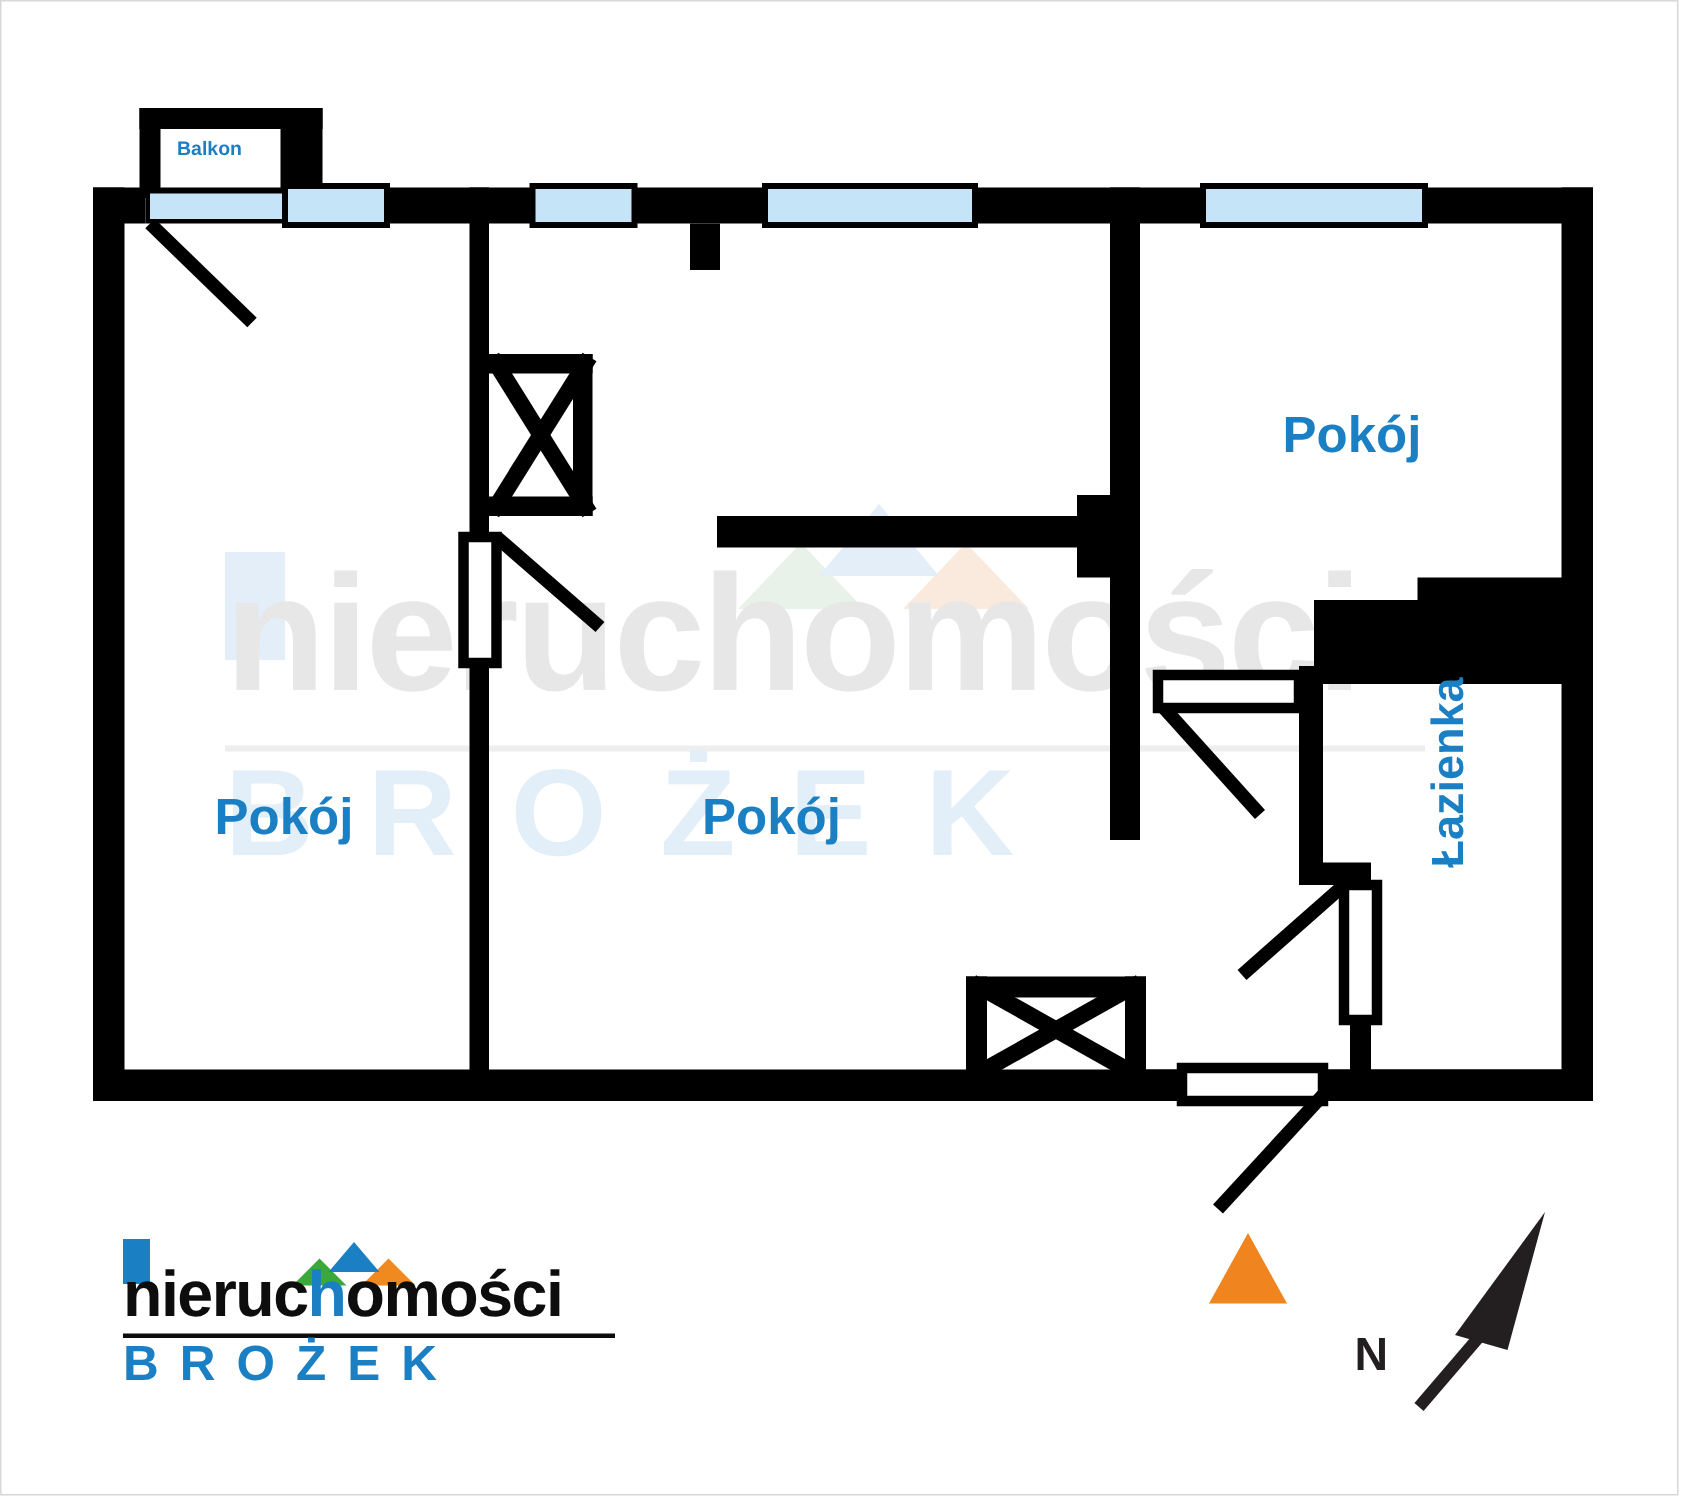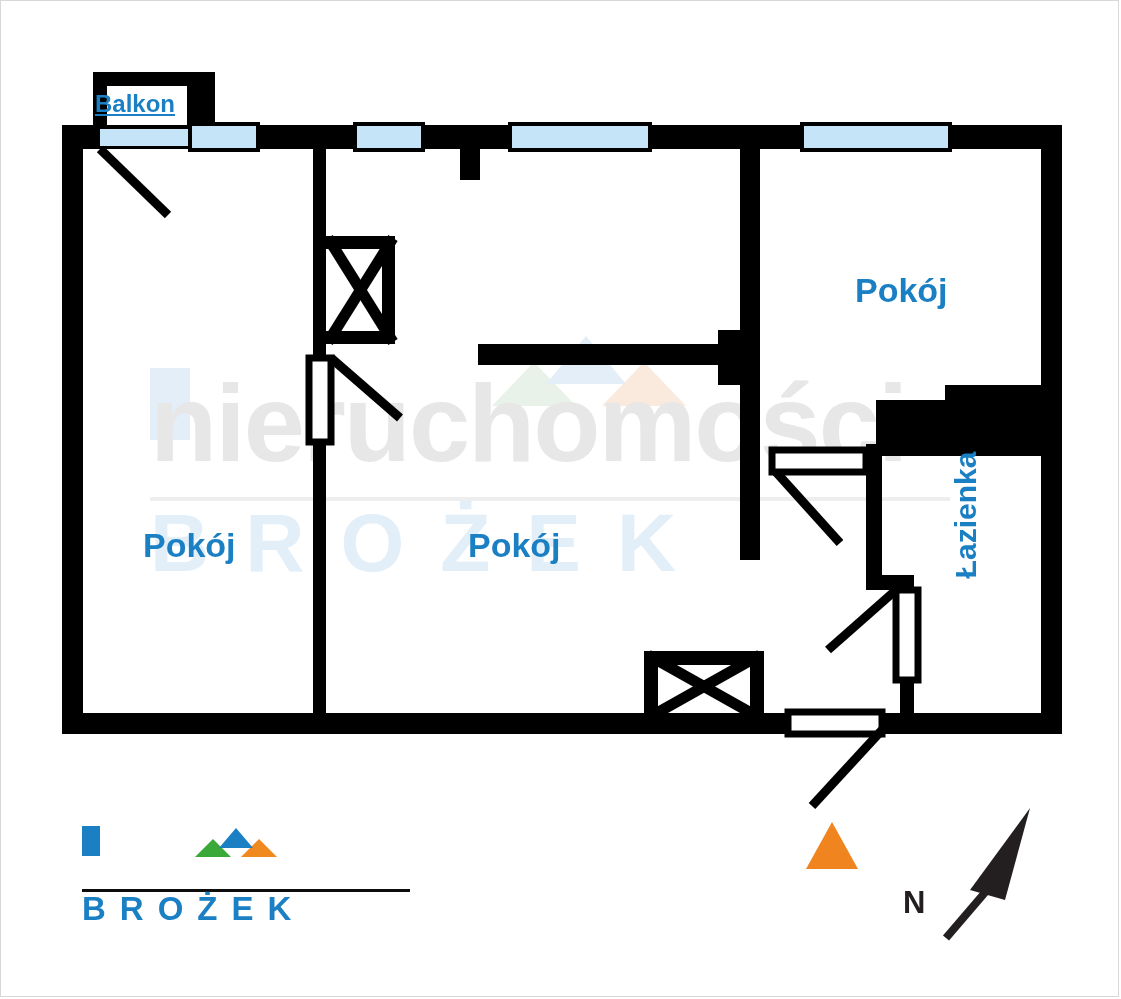--- a/index.html
+++ b/index.html
@@ -40,21 +40,21 @@
     color: #1b7fc4;
     font-weight: bold;
     font-family: "Liberation Sans", sans-serif;
     white-space: nowrap;
     line-height: 1;
   }
   .room-label.kuchnia { font-size: 37px; left: 489px; top: 238px; }
   .room-label.pokoj-right { font-size: 34px; left: 855px; top: 273px; }
   .room-label.pokoj-left { font-size: 34px; left: 143px; top: 528px; }
   .room-label.pokoj-mid { font-size: 34px; left: 468px; top: 528px; }
-  .room-label.balkon { font-size: 24px; left: 95px; top: 92px; text-decoration: underline; }
+  .room-label.balkon { font-size: 13px; left: 118px; top: 92px; }
   .room-label.lazienka {
     font-size: 30px;
     left: 936px;
     top: 500px;
     transform: rotate(-90deg);
     transform-origin: 50% 50%;
     width: 170px;
     text-align: center;
     margin-left: -55px;
   }
@@ -340,17 +340,18 @@
   <div class="room-label pokoj-mid">Pokój</div>
   <div class="room-label lazienka">Łazienka</div>
 
   <div class="compass-n">N</div>
 
   <div id="brand-logo">
     <div class="arrow arrow-green"></div>
     <div class="arrow arrow-orange"></div>
     <div class="arrow arrow-blue-head"></div>
     <div class="arrow-blue-stem"></div>
+    <div class="logo-main"><span>nieruc</span><span class="logo-h-blue">h</span><span>omości</span></div>
     <div class="logo-rule"></div>
     <div class="logo-sub">BROŻEK</div>
   </div>
 
 </div>
 
 </body></html>

